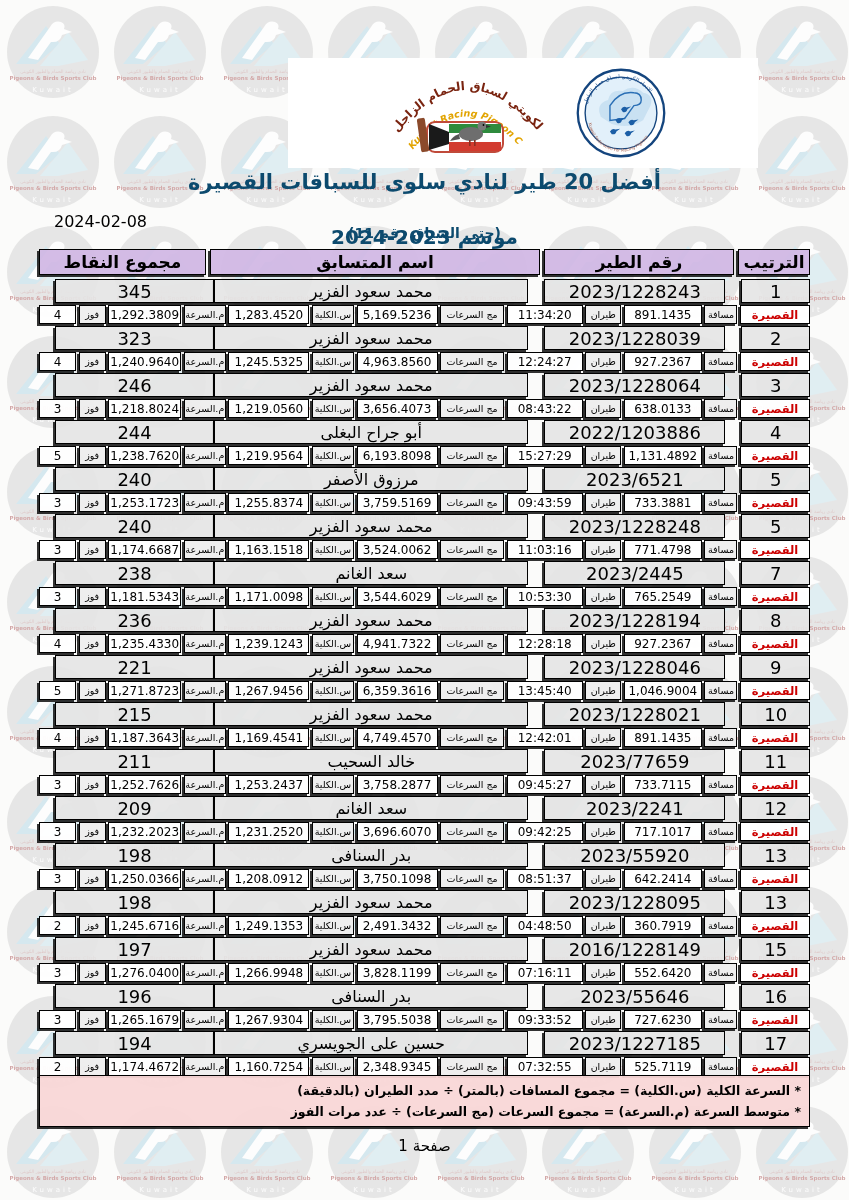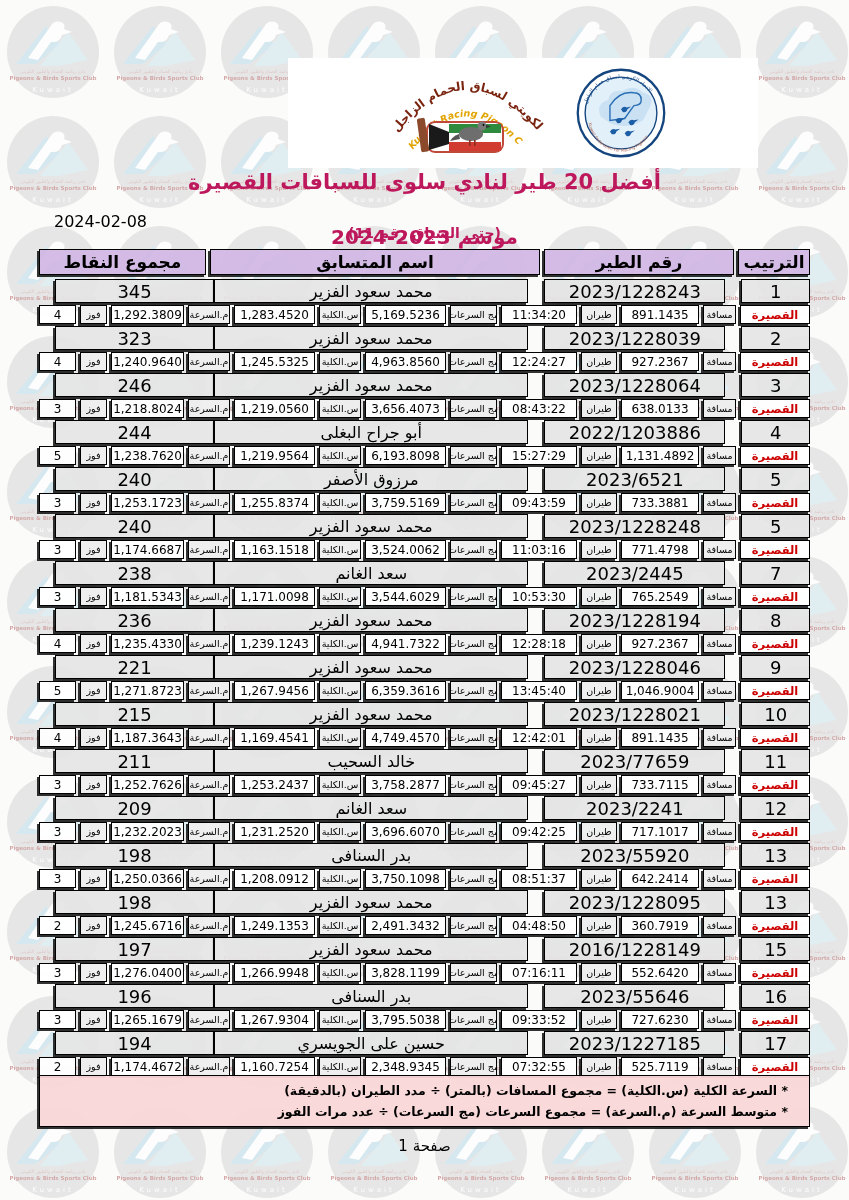--- a/index.html
+++ b/index.html
@@ -11,21 +11,21 @@
   }
   #wm-svg{position:absolute;left:0;top:0;z-index:0;}
   .page{position:absolute;inset:0;z-index:1;}
 
   
   .logo-band{
     position:absolute;left:288px;top:58px;width:470px;height:110px;
     background:#ffffff;display:flex;align-items:center;justify-content:center;gap:26px;
   }
   .report-date{position:absolute;left:54px;top:212px;font-size:16px;direction:ltr;}
-  .title{position:absolute;left:0;right:0;text-align:center;color:#be185d;font-weight:bold;direction:rtl;}
+  .title{position:absolute;left:0;right:0;text-align:center;color:#0c4a6e;font-weight:bold;direction:rtl;}
   .title1{top:170px;font-size:21px;}
   .title2{top:180px;font-size:14px;margin-top:45px;}
   .title3{top:225px;font-size:20px;}
 
   
   .rtable{position:absolute;top:249px;left:39px;right:39px;direction:rtl;}
   .hrow,.mrow,.drow{display:flex;justify-content:space-between;}
   .cell,.box{
     border:1px solid #000;
     box-shadow:-2px 2px 0 rgba(0,0,0,.8);
@@ -43,31 +43,31 @@
   .mrow{height:24px;margin-bottom:2px;}
   .mrow .cell{background:rgba(229,229,229,.92);}
   .mrow .big{font-size:18px;margin-left:16px;}
   .mrow .name{font-size:16px;}
   .num{direction:ltr;unicode-bidi:embed;}
 
   .drow{height:19px;margin-bottom:2px;font-size:12px;}
   .box.lab{background:rgba(238,238,238,.95);font-size:9.5px;}
   .box.val{background:rgba(255,255,255,.96);font-size:12px;}
   .box.badge{background:rgba(255,255,255,.96);color:#cc0000;font-weight:bold;font-size:11.5px;width:70px;}
-  .w33{width:33px;}.w36{width:36px;}.w42{width:42px;}.w47{width:47px;}
+  .w33{width:33px;}.w36{width:36px;}.w42{width:42px;}.w47{width:64px;}
   .w27{width:27px;}.w37{width:37px;}
   .w76{width:76px;}.w78{width:78px;}.w81{width:73px;}.w83{width:81px;}
 
   
   .notes{
     position:absolute;top:1075px;left:39px;right:39px;
     background:rgba(249,215,215,.95);
     border:1px solid #000;box-shadow:-2px 2px 0 rgba(0,0,0,.8);
     direction:rtl;text-align:right;font-weight:bold;font-size:12.5px;
-    padding:4px 21px;line-height:21px;box-sizing:border-box;
+    padding:4px 8px;line-height:21px;box-sizing:border-box;
   }
   .page-num{position:absolute;top:1137px;left:0;right:0;text-align:center;font-size:15px;direction:rtl;}
 </style>
 </head>
 <body>
 
 <svg id="wm-svg" width="849" height="1200" aria-hidden="true">
   <defs>
     <pattern id="wmpat" width="107" height="110" patternUnits="userSpaceOnUse">
       <g opacity="0.5">

